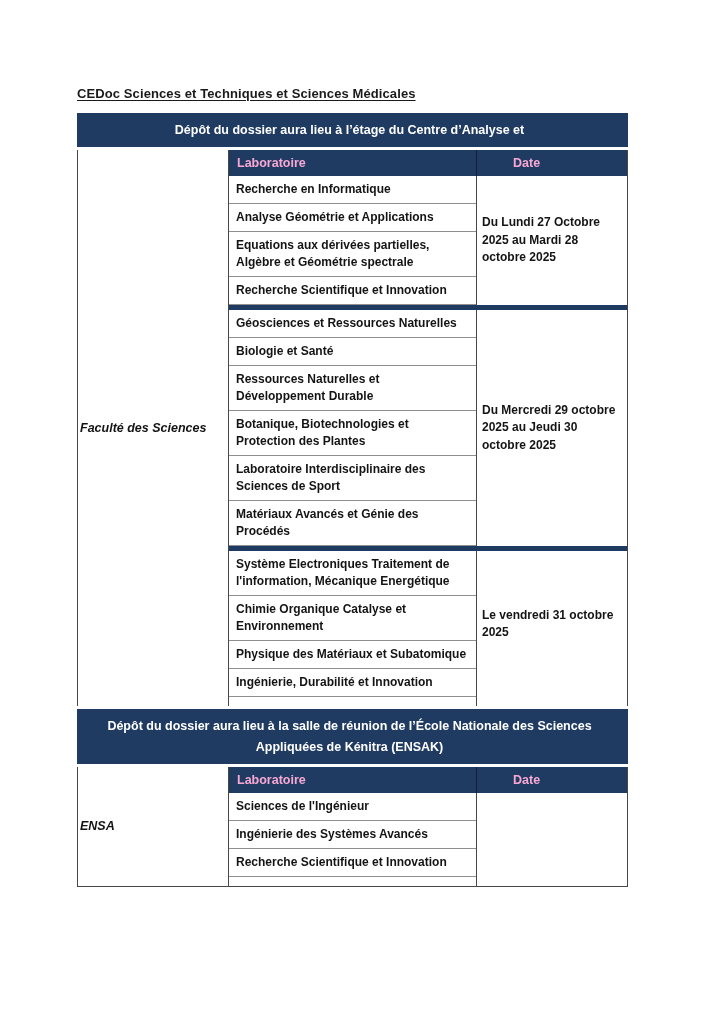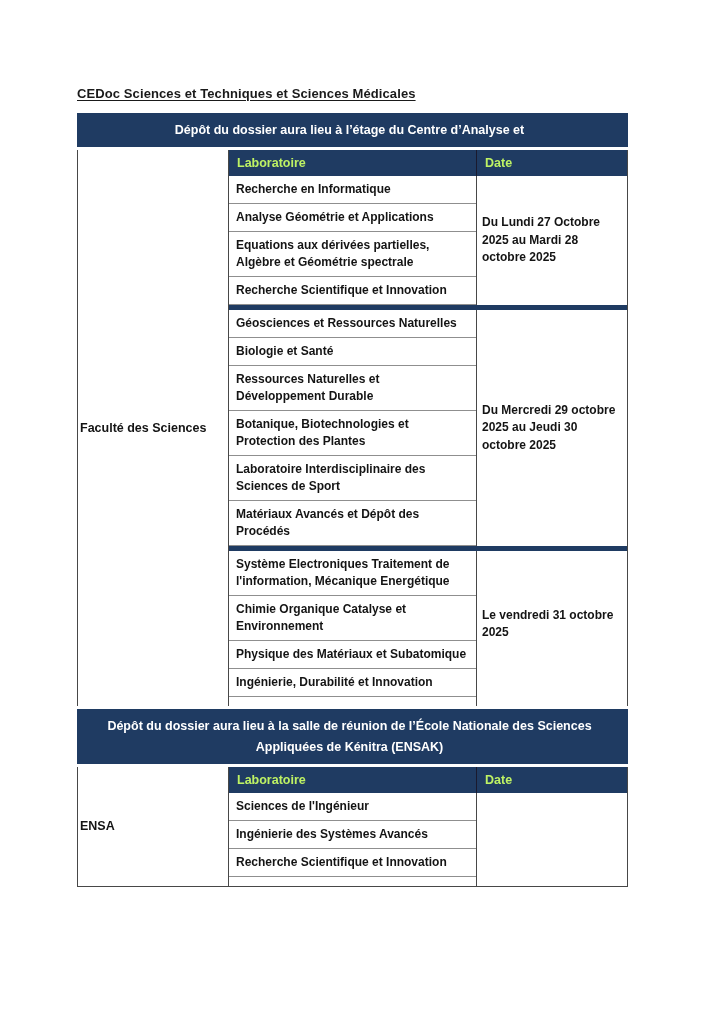--- a/index.html
+++ b/index.html
@@ -43,34 +43,36 @@
   .tbody.bottomed { border-bottom: 1px solid #474747; }
   .leftcell {
     width: 150px;
     display: flex;
     align-items: center;
     font-weight: 700;
     font-size: 12.5px;
     color: #141414;
     padding-left: 2px;
     box-sizing: border-box;
+    font-style: italic;
   }
   .right {
     flex: 1;
     display: flex;
     flex-direction: column;
     border-right: 1px solid #474747;
     border-left: 1px solid #474747;
   }
   .hdr {
     display: flex;
     background: var(--navy, #1f3b62);
-    color: #bef264;
+    color: #f9a8d4;
     font-weight: 700;
     font-size: 12.5px;
+    gap: 28px;
   }
   .hdr .hlab {
     width: 248px;
     box-sizing: border-box;
     padding: 6px 8px;
     border-right: 1px solid #1a1a2e;
   }
   .hdr .hdate { flex: 1; padding: 6px 8px; }
   .group { display: flex; }
   .labs {
@@ -135,21 +137,21 @@
 
         <div class="gsep"></div>
 
         <div class="group">
           <div class="labs">
             <div class="lab">Géosciences et Ressources Naturelles</div>
             <div class="lab">Biologie et Santé</div>
             <div class="lab">Ressources Naturelles et Développement Durable</div>
             <div class="lab">Botanique, Biotechnologies et Protection des Plantes</div>
             <div class="lab">Laboratoire Interdisciplinaire des Sciences de Sport</div>
-            <div class="lab">Matériaux Avancés et Dépôt des Procédés</div>
+            <div class="lab">Matériaux Avancés et Génie des Procédés</div>
           </div>
           <div class="datecell">Du Mercredi 29 octobre 2025 au Jeudi 30 octobre 2025</div>
         </div>
 
         <div class="gsep"></div>
 
         <div class="group">
           <div class="labs">
             <div class="lab">Système Electroniques Traitement de l'information, Mécanique Energétique</div>
             <div class="lab">Chimie Organique Catalyse et Environnement</div>

